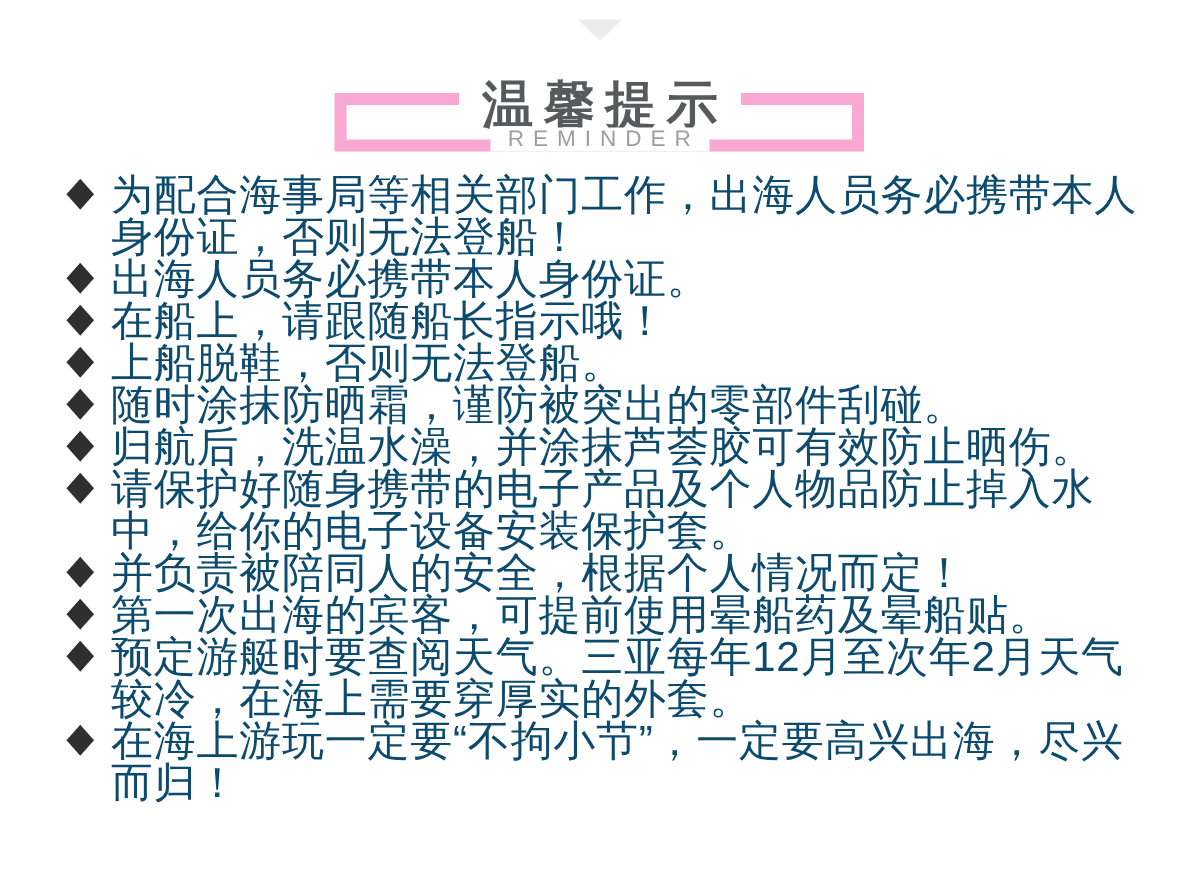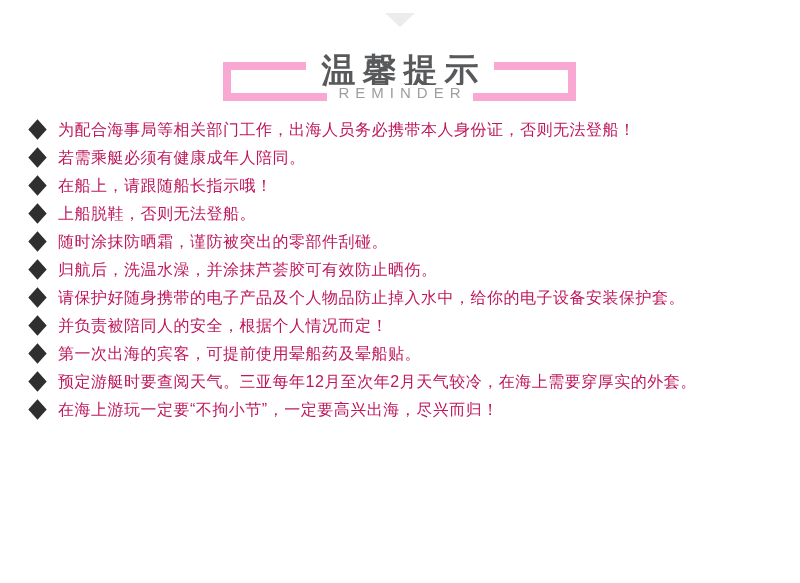--- a/index.html
+++ b/index.html
@@ -69,24 +69,25 @@
   }
   
   .reminder-list {
     list-style: none;
     margin: 6px 0 0 0;
     padding: 0;
   }
   .reminder-list li {
     position: relative;
     padding: 0 28px 0 58px;
-    font-size: 16px;
+    font-size: 28px;
     line-height: 28px;
     letter-spacing: 0.5px;
-    color: #be185d;
+    color: #0c4a6e;
+    margin-left: 16px;
   }
   .diamond {
     position: absolute;
     left: 31px;
     top: 7px;
     width: 13px;
     height: 13px;
     background: #2f2f2f;
     transform: scaleY(1.12) rotate(45deg);
   }
@@ -106,21 +107,21 @@
 
   <ul class="reminder-list">
 
       <li>
         <span class="diamond"></span>
         <span>为配合海事局等相关部门工作，出海人员务必携带本人身份证，否则无法登船！</span>
       </li>
 
       <li>
         <span class="diamond"></span>
-        <span>若需乘艇必须有健康成年人陪同。</span>
+        <span>出海人员务必携带本人身份证。</span>
       </li>
 
       <li>
         <span class="diamond"></span>
         <span>在船上，请跟随船长指示哦！</span>
       </li>
 
       <li>
         <span class="diamond"></span>
         <span>上船脱鞋，否则无法登船。</span>

